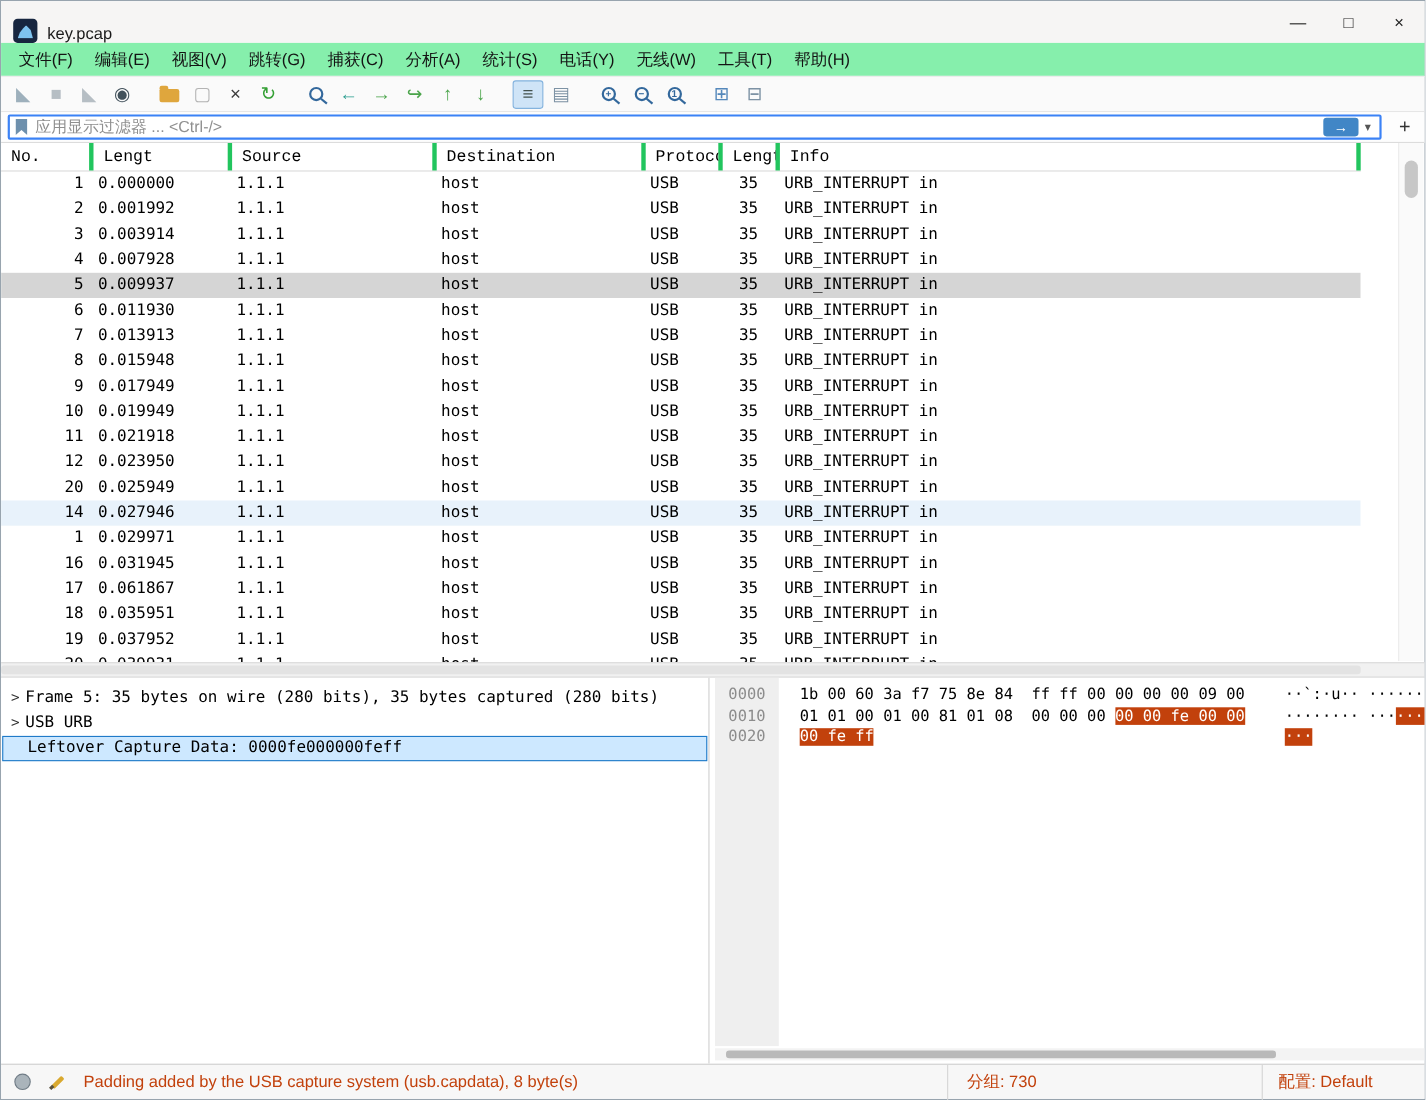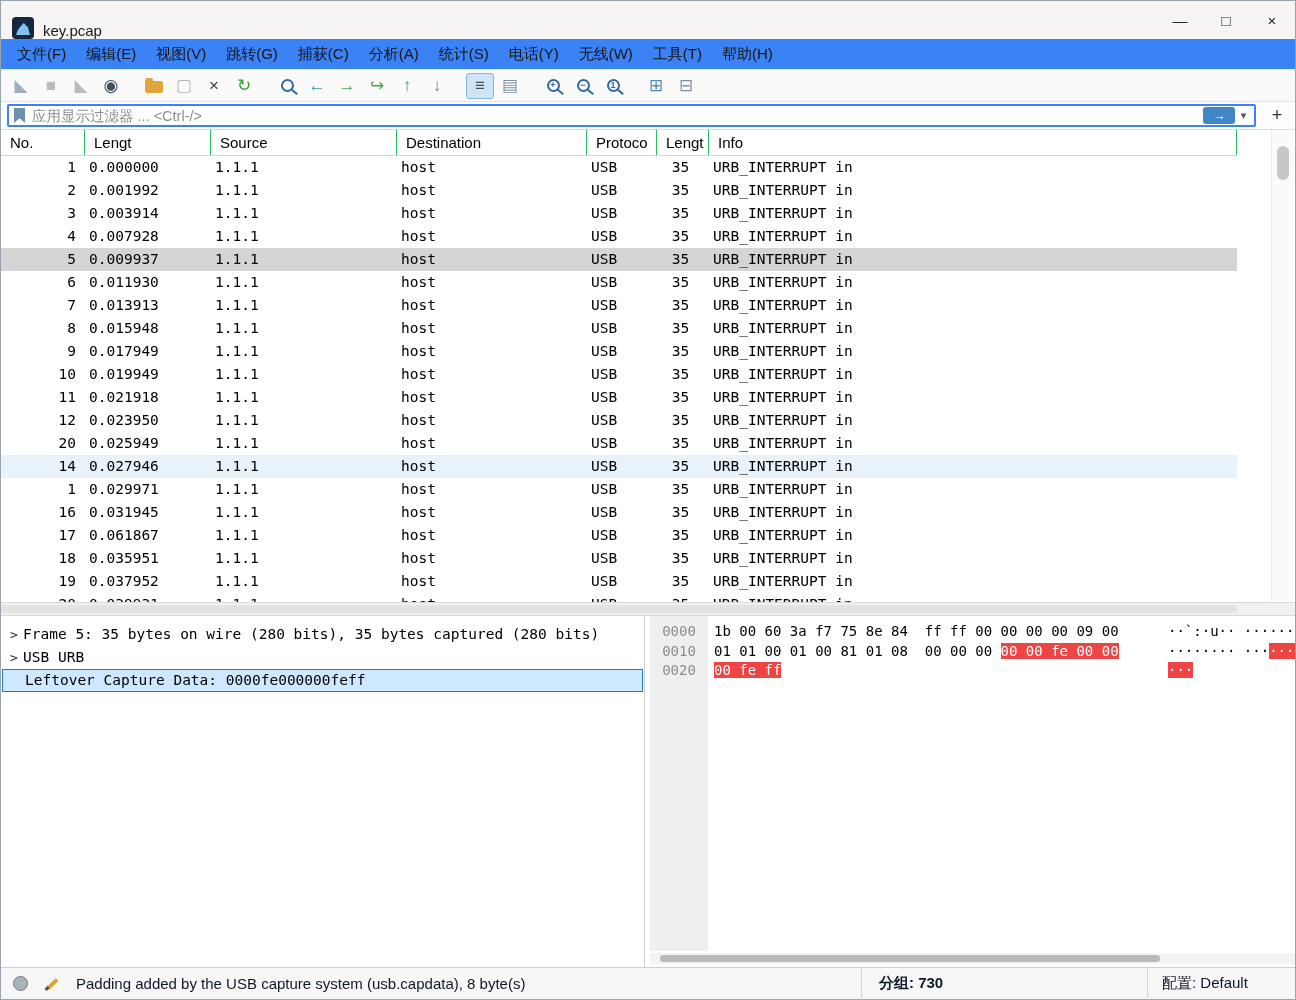--- a/index.html
+++ b/index.html
@@ -7,21 +7,21 @@
 body{font-family:"Liberation Sans",sans-serif;background:#fff;position:relative;overflow:hidden;}
 .window{position:absolute;inset:0;border:1px solid #98a4ae;background:#fff;display:flex;flex-direction:column;}
 
 .titlebar{height:38px;background:#f6f5f4;display:flex;align-items:flex-end;flex:none;}
 .app-icon{width:22px;height:22px;margin-left:11px;border-radius:4px;background:#17263f;position:relative;flex:none;}
 .app-icon::after{content:"";position:absolute;left:4px;bottom:4px;width:14px;height:12px;background:#7ec3ef;
  clip-path:polygon(0 100%,100% 100%,85% 35%,55% 0,35% 25%,15% 55%);}
 .title-text{margin-left:9px;font-size:15px;color:#1a1a1a;flex:1;}
 .wbtn{width:46px;height:38px;display:flex;align-items:center;justify-content:center;font-size:15px;color:#222;}
 
-.menubar{height:30px;display:flex;align-items:center;padding-left:6px;background:#3b82f6;font-size:15px;flex:none;}
+.menubar{height:30px;display:flex;align-items:center;padding-left:6px;background:#86efac;font-size:15px;flex:none;}
 .menu-item{padding:4px 10px;color:#141414;border-radius:3px;white-space:nowrap;}
 
 .toolbar{height:33px;display:flex;align-items:center;padding-left:6px;background:#fafafa;border-top:1px solid #ececec;border-bottom:1px solid #e4e4e4;flex:none;}
 .tbtn{width:28px;height:26px;display:flex;align-items:center;justify-content:center;margin-right:2px;border-radius:3px;flex:none;}
 .tbtn.grp{margin-left:13px;}
 .tbtn.pressed{background:#cfe4f7;border:1px solid #84b3de;}
 .tglyph{font-size:17px;line-height:1;}
 .icon-folder{width:18px;height:12px;background:#dfa63d;border-radius:1px 2px 2px 2px;position:relative;margin-top:3px;}
 .icon-folder::before{content:"";position:absolute;top:-3px;left:0;width:8px;height:3px;background:#dfa63d;border-radius:2px 2px 0 0;}
 .icon-mag{width:13px;height:13px;border:2px solid #33689c;border-radius:50%;position:relative;display:flex;align-items:center;justify-content:center;}
@@ -31,21 +31,21 @@
 .filterbar{height:28px;display:flex;align-items:center;padding:0 6px;background:#fdfdfd;border-bottom:1px solid #dcdcdc;flex:none;}
 .filter-field{flex:1;height:23px;border:2px solid #3b82f6;border-radius:2px;background:#fff;display:flex;align-items:center;padding:0 2px 0 5px;}
 .bookmark-icon{width:11px;height:15px;background:#6e90ad;clip-path:polygon(0 0,100% 0,100% 100%,50% 68%,0 100%);flex:none;}
 .filter-input{flex:1;border:none;outline:none;background:transparent;font-size:14.5px;color:#333;margin-left:7px;font-family:"Liberation Sans",sans-serif;}
 .filter-input::placeholder{color:#8f8f8f;}
 .apply-btn{width:32px;height:17px;background:#4186c6;border-radius:3px;display:flex;align-items:center;justify-content:center;color:#fff;font-size:13px;font-weight:bold;flex:none;}
 .caret-btn{width:17px;text-align:center;color:#555;font-size:11px;flex:none;}
 .plus-btn{width:24px;height:23px;margin-left:9px;display:flex;align-items:center;justify-content:center;font-size:18px;color:#333;flex:none;}
 
 .pheader{height:26px;display:grid;grid-template-columns:84px 126px 186px 190px 70px 52px 528px;border-bottom:1px solid #d6d6d6;background:#fff;font-size:15px;color:#000;flex:none;width:1236px;}
-.hcell{display:flex;align-items:center;padding-left:9px;border-right:1px solid #22c55e;white-space:nowrap;overflow:hidden;}
+.hcell{display:flex;align-items:center;padding-left:9px;border-right:4px solid #22c55e;white-space:nowrap;overflow:hidden;font-family:Liberation Mono, monospace;}
 .plist{position:relative;height:446px;overflow:hidden;font-family:"DejaVu Sans Mono",monospace;font-size:14.5px;flex:none;width:1236px;}
 .prow{display:grid;grid-template-columns:84px 126px 186px 190px 70px 52px 528px;height:23px;line-height:23px;background:#fff;}
 .prow.selected{background:#d5d5d5;}
 .prow.related{background:#e8f2fb;}
 .pc{white-space:nowrap;overflow:hidden;padding-left:4px;}
 .pc-no{text-align:right;padding-right:9px;}
 .pc-length{text-align:center;padding-right:9px;}
 .vscroll{position:absolute;top:129px;right:1px;width:23px;height:471px;background:#fafafa;border-left:1px solid #ebebeb;}
 .vthumb{position:absolute;top:16px;left:5px;width:12px;height:34px;background:#c7c7c7;border-radius:6px;}
 .hsplit{height:14px;background:#f1f1f1;border-top:1px solid #d9d9d9;border-bottom:1px solid #d9d9d9;flex:none;position:relative;}
@@ -54,34 +54,34 @@
 .bottom{flex:1;display:flex;min-height:0;background:#fff;}
 .details{width:644px;border-right:1px solid #cfcfcf;padding-top:7px;font-family:"DejaVu Sans Mono",monospace;font-size:14.5px;overflow:hidden;flex:none;}
 .dline{height:23px;line-height:21px;display:flex;align-items:center;white-space:nowrap;overflow:hidden;color:#000;}
 .dexp{width:22px;padding-left:9px;color:#333;flex:none;font-size:13px;}
 .dsel{background:#cde8ff;border:1px solid #1f7ac8;margin:0 1px;}
 .hexpane{flex:1;position:relative;overflow:hidden;margin-left:5px;padding-left:47px;}
 .hexgutter{position:absolute;left:0;top:0;bottom:16px;width:58px;background:#efefef;}
 .hexrows{position:absolute;left:0;top:6px;right:0;font-family:"DejaVu Sans Mono",monospace;font-size:14px;}
 .hrow{position:relative;height:19.5px;line-height:19.5px;white-space:pre;color:#000;}
 .hoff{position:absolute;left:0;width:58px;text-align:center;color:#8c8c8c;}
-.hbytes{position:absolute;left:64px;}
+.hbytes{position:absolute;left:77px;}
 .hascii{position:absolute;left:518px;}
-.hl{background:#ef4444;color:#fff;}
+.hl{background:#c2410c;color:#fff;}
 .hscroll{position:absolute;left:0;right:0;bottom:3px;height:11px;background:#f3f3f3;}
 .hthumb{position:absolute;left:10px;top:2px;width:500px;height:7px;background:#b9b9b9;border-radius:3px;}
 
-.statusbar{height:32px;border-top:1px solid #cfcfcf;background:#f7f7f7;display:flex;align-items:center;font-size:15px;color:#0f172a;flex:none;}
+.statusbar{height:32px;border-top:1px solid #cfcfcf;background:#f7f7f7;display:flex;align-items:center;font-size:15px;color:#c2410c;flex:none;}
 .expert-icon{width:15px;height:15px;border-radius:50%;background:#aab4bb;border:1px solid #707c86;margin-left:12px;flex:none;}
 .pencil-icon{width:18px;height:18px;position:relative;margin-left:16px;flex:none;}
 .pencil-icon::before{content:"";position:absolute;left:2px;top:7px;width:13px;height:4px;background:#d9a92f;transform:rotate(-45deg);border-radius:1px;}
 .pencil-icon::after{content:"";position:absolute;left:1px;top:12px;width:4px;height:3px;background:#59513d;transform:rotate(-45deg);}
 .sb-msg{flex:1;margin-left:14px;white-space:nowrap;overflow:hidden;}
 .sb-sep{width:1px;height:32px;background:#d4d4d4;flex:none;}
-.sb-packets{width:285px;padding-left:17px;flex:none;white-space:nowrap;font-weight:bold;}
+.sb-packets{width:285px;padding-left:17px;flex:none;white-space:nowrap;}
 .sb-profile{width:147px;padding-left:14px;flex:none;white-space:nowrap;}
 </style>
 </head>
 <body>
 
 <div class="window">
 
   <div class="titlebar">
     <div class="app-icon"></div>
     <div class="title-text">key.pcap</div>

